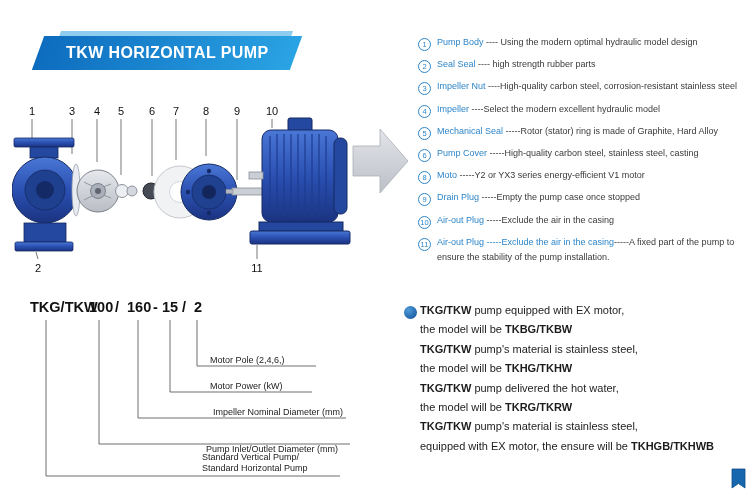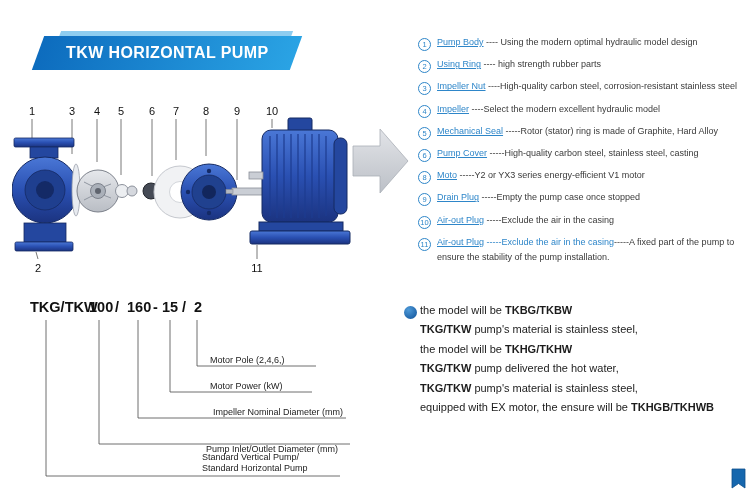--- a/index.html
+++ b/index.html
@@ -19,21 +19,21 @@
     transform:skewX(20deg); white-space:nowrap; }
 
   
   .plist { position:absolute; left:418px; top:36px; width:336px; }
   .part-row { font-size:9px; line-height:13.2px; margin-bottom:7.2px;
     white-space:nowrap; padding-left:19px; color:#3a3a3a; }
   .part-row.wrap { white-space:normal; }
   .pbadge { display:inline-block; width:11px; height:11px; margin-left:-19px; margin-right:6px;
     border:1px solid #2e86c9; border-radius:50%; color:#2e86c9; font-size:7.5px;
     line-height:11px; text-align:center; vertical-align:-2px; background:#fff; }
-  .pname { color:#2e86c9;text-decoration:underline; }
+  .pname { color:#2e86c9; }
   .pdescb { color:#2e86c9; }
   .pdesc { color:#3a3a3a;text-align:center; }
 
   
   .model-code { position:absolute; left:0; top:299px; font-weight:bold; font-size:14.5px; color:#111; }
   .model-code span { position:absolute; top:0; white-space:nowrap; }
   .mlabel { position:absolute; font-size:9px; color:#222; white-space:nowrap;text-align:center; }
 
   
   .notes { position:absolute; left:420px; top:301px; width:332px; font-size:11px; color:#1c1c1c; }
@@ -173,21 +173,21 @@
       <linearGradient id="gar" x1="0" y1="0" x2="0" y2="1">
         <stop offset="0" stop-color="#e2e4e8"></stop>
         <stop offset="1" stop-color="#bcc0c7"></stop>
       </linearGradient>
     </defs>
     <polygon points="1,20 28,20 28,3 56,35 28,67 28,50 1,50" fill="url(#gar)" stroke="#aaaeb6" stroke-width="0.8"></polygon>
   </svg>
 
   <div class="plist">
     <div class="part-row"><span class="pbadge">1</span><span class="pname">Pump Body</span><span class="pdescb"></span><span class="pdesc"> ---- Using the modern optimal hydraulic model design</span></div>
-    <div class="part-row"><span class="pbadge">2</span><span class="pname">Using Ring</span><span class="pdescb"></span><span class="pdesc"> ---- high strength rubber parts</span></div>
+    <div class="part-row"><span class="pbadge">2</span><span class="pname">Seal Seal</span><span class="pdescb"></span><span class="pdesc"> ---- high strength rubber parts</span></div>
     <div class="part-row"><span class="pbadge">3</span><span class="pname">Impeller Nut</span><span class="pdescb"></span><span class="pdesc"> ----High-quality carbon steel, corrosion-resistant stainless steel</span></div>
     <div class="part-row"><span class="pbadge">4</span><span class="pname">Impeller</span><span class="pdescb"></span><span class="pdesc"> ----Select the modern excellent hydraulic model</span></div>
     <div class="part-row"><span class="pbadge">5</span><span class="pname">Mechanical Seal</span><span class="pdescb"></span><span class="pdesc"> -----Rotor (stator) ring is made of Graphite, Hard Alloy</span></div>
     <div class="part-row"><span class="pbadge">6</span><span class="pname">Pump Cover</span><span class="pdescb"></span><span class="pdesc"> -----High-quality carbon steel, stainless steel, casting</span></div>
     <div class="part-row"><span class="pbadge">8</span><span class="pname">Moto</span><span class="pdescb"></span><span class="pdesc"> -----Y2 or YX3 series energy-efficient V1 motor</span></div>
     <div class="part-row"><span class="pbadge">9</span><span class="pname">Drain Plug</span><span class="pdescb"></span><span class="pdesc"> -----Empty the pump case once stopped</span></div>
     <div class="part-row"><span class="pbadge">10</span><span class="pname">Air-out Plug</span><span class="pdescb"></span><span class="pdesc"> -----Exclude the air in the casing</span></div>
     <div class="part-row wrap"><span class="pbadge">11</span><span class="pname">Air-out Plug</span><span class="pdescb"> -----Exclude the air in the casing</span><span class="pdesc">-----A fixed part of the pump to ensure the stability of the pump installation.</span></div>
   </div>
 
@@ -214,24 +214,26 @@
 
   <div class="mlabel" style="left:210px;top:355px">Motor Pole (2,4,6,)</div>
   <div class="mlabel" style="left:210px;top:381px">Motor Power  (kW)</div>
   <div class="mlabel" style="left:213px;top:407px">Impeller Nominal Diameter (mm)</div>
   <div class="mlabel" style="left:206px;top:444px">Pump Inlet/Outlet Diameter (mm)</div>
   <div class="mlabel" style="left:202px;top:452px">Standard Vertical Pump/</div>
   <div class="mlabel" style="left:202px;top:463px">Standard  Horizontal Pump</div>
 
   <div class="bullet"></div>
   <div class="notes">
+    <div class="note-line"><span class="nb">TKG/TKW</span><span> pump equipped with EX motor,</span><span class="nb"></span></div>
     <div class="note-line"><span class="nb"></span><span>the model will be </span><span class="nb">TKBG/TKBW</span></div>
     <div class="note-line"><span class="nb">TKG/TKW</span><span> pump's material is stainless steel,</span><span class="nb"></span></div>
     <div class="note-line"><span class="nb"></span><span>the model will be </span><span class="nb">TKHG/TKHW</span></div>
     <div class="note-line"><span class="nb">TKG/TKW</span><span> pump delivered the hot water,</span><span class="nb"></span></div>
+    <div class="note-line"><span class="nb"></span><span>the model will be </span><span class="nb">TKRG/TKRW</span></div>
     <div class="note-line"><span class="nb">TKG/TKW</span><span> pump's material is stainless steel,</span><span class="nb"></span></div>
     <div class="note-line"><span class="nb"></span><span>equipped with EX motor, the ensure will be </span><span class="nb">TKHGB/TKHWB</span></div>
   </div>
 
   <svg class="abs" width="16" height="22" viewBox="0 0 16 22" style="left:731px;top:468px">
     <path d="M1 1 h13 v19 l-6.5 -4.5 L1 20 Z" fill="#1667ae" stroke="#0e4f8a" stroke-width="0.8"></path>
   </svg>
 
 </div>
 

